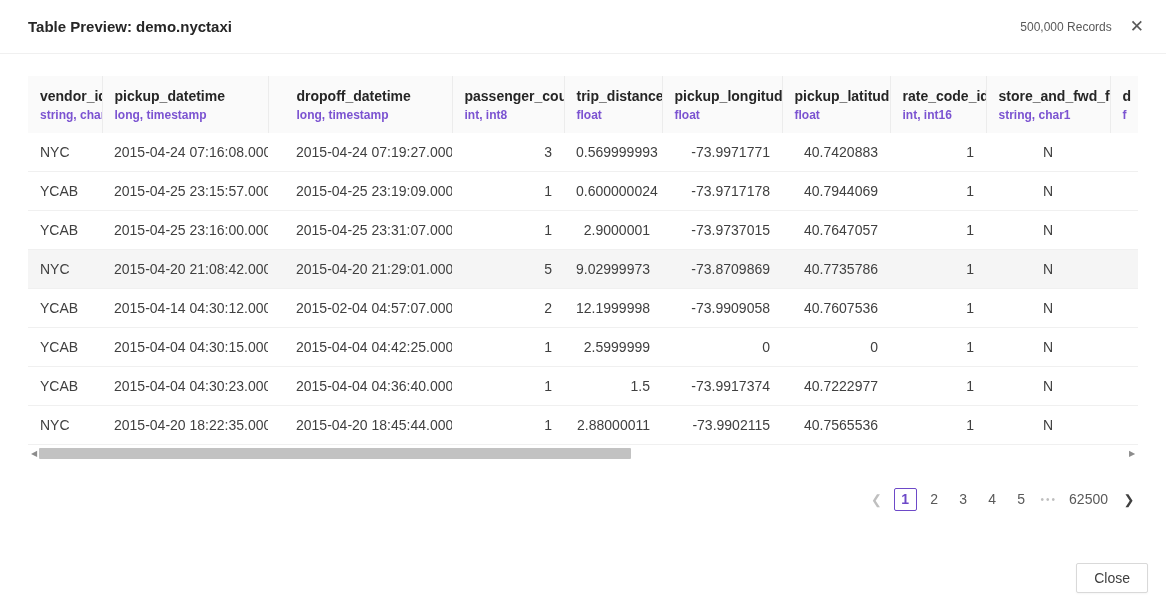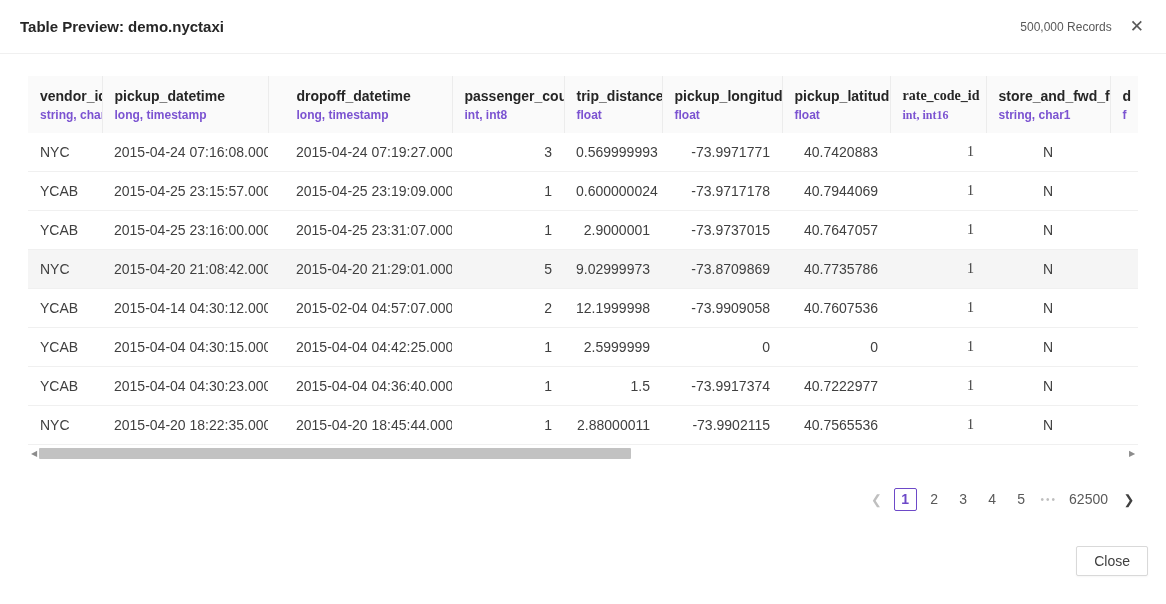--- a/index.html
+++ b/index.html
@@ -5,21 +5,21 @@
   * { box-sizing: border-box; margin: 0; padding: 0; }
   html, body { width: 1166px; height: 604px; background: #ffffff; overflow: hidden; }
   body { font-family: "Liberation Sans", sans-serif; position: relative; color: #404040; }
 
   
   .modal-header {
     height: 54px;
     display: flex;
     align-items: center;
     justify-content: space-between;
-    padding: 0 20px 0 20px;
+    padding: 0 20px 0 28px;
     border-bottom: 1px solid #f0f0f0;
   }
   .modal-title { font-size: 15px; font-weight: 700; color: #262626; }
   .modal-header-right { display: flex; align-items: center; gap: 16px; }
   .records-count { font-size: 12px; color: #595959; }
   .close-x {
     font-size: 17px;
     color: #595959;
     cursor: pointer;
     line-height: 1;
@@ -57,21 +57,21 @@
   td.align-center { text-align: center; }
 
   
   th:nth-child(1),  td:nth-child(1)  { width: 74px; }
   th:nth-child(2),  td:nth-child(2)  { width: 166px; }
   th:nth-child(3),  td:nth-child(3)  { width: 184px; padding-left: 28px; }
   th:nth-child(4),  td:nth-child(4)  { width: 112px; }
   th:nth-child(5),  td:nth-child(5)  { width: 98px; }
   th:nth-child(6),  td:nth-child(6)  { width: 120px; }
   th:nth-child(7),  td:nth-child(7)  { width: 108px; }
-  th:nth-child(8),  td:nth-child(8)  { width: 96px; font-family: Liberation Serif, serif; }
+  th:nth-child(8),  td:nth-child(8)  { width: 96px; }
   th:nth-child(9),  td:nth-child(9)  { width: 124px; }
   th:nth-child(10), td:nth-child(10) { width: 28px; }
 
   
   .hscroll {
     margin: 0 28px;
     width: 1110px;
     height: 16px;
     position: relative;
     background: #ffffff;
@@ -127,21 +127,21 @@
     border-color: #6d49c8;
     color: #6d49c8;
     font-weight: 600;
   }
   .page-ellipsis { color: #bfbfbf; font-size: 10px; letter-spacing: 2px; padding: 0 2px; cursor: pointer; }
 
   
   .close-button {
     position: absolute;
     right: 18px;
-    bottom: 28px;
+    bottom: 11px;
     padding: 6px 17px;
     background: #ffffff;
     border: 1px solid #d9d9d9;
     border-radius: 2px;
     font-size: 14px;
     color: #404040;
     font-family: "Liberation Sans", sans-serif;
     cursor: pointer;
     box-shadow: 0 1px 2px rgba(0,0,0,0.04);
     margin-left: 24px;

